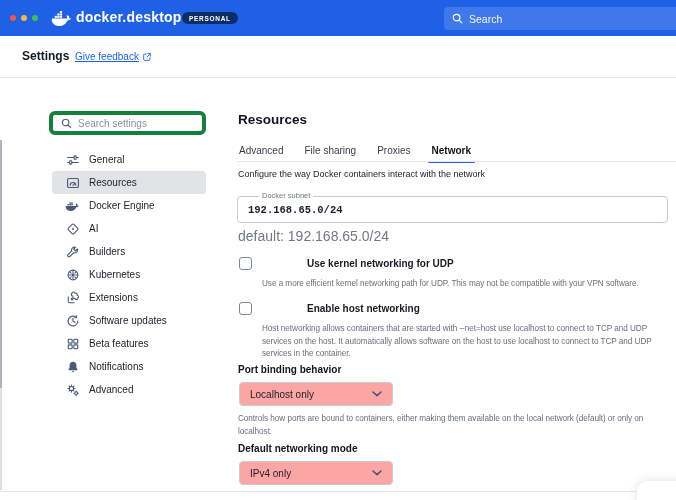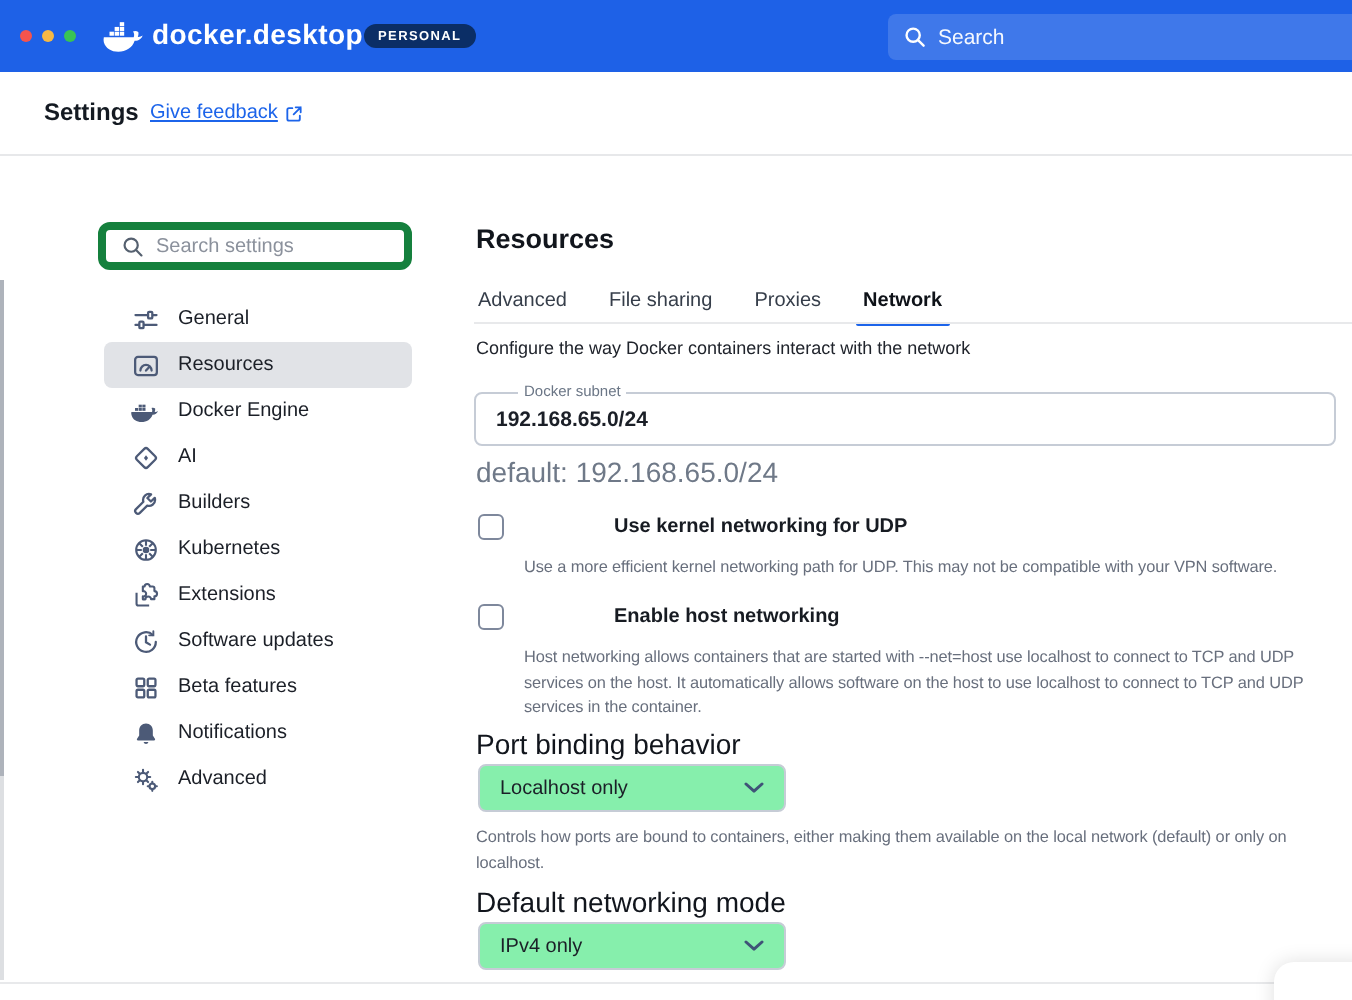--- a/index.html
+++ b/index.html
@@ -42,33 +42,33 @@
   .main { position:absolute; left:237px; top:0; width:439px; height:500px; }
   .page-title { position:absolute; left:1px; top:112px; font-size:13.5px; font-weight:700; color:#11151c; }
   .tabs { position:absolute; left:2px; top:145px; display:flex; gap:21px; }
   .tab { position:relative; font-size:10px; color:#363e4a; padding-bottom:5px; cursor:pointer; white-space:nowrap; }
   .tab.active { color:#0e1218; font-weight:700; }
   .tab.active::after { content:""; position:absolute; left:-4px; right:-4px; bottom:-2px; height:2.5px; background:#1c64ea; border-radius:2px; }
   .tabs-divider { position:absolute; left:0; top:161px; width:439px; height:1px; background:#e8e9eb; }
   .intro { position:absolute; left:1px; top:169px; font-size:9px; color:#20242c; }
   .subnet-field { position:absolute; left:0; top:196px; width:431px; height:27px; }
   .subnet-field input { width:100%; height:27px; border:1px solid #c6ccd6; border-radius:4px; padding:0 10px;
-    font-size:10.5px; font-weight:600; color:#1b1f27; font-family:Liberation Sans, sans-serif; outline:none; background:#fff; }
+    font-size:10.5px; font-weight:600; color:#1b1f27; font-family:Liberation Mono, monospace; outline:none; background:#fff; }
   .float-label { position:absolute; left:22px; top:-4px; background:#fff; padding:0 3px; font-size:7.5px; color:#6b7686; line-height:8px; }
   .default-note { position:absolute; left:1px; top:228px; font-size:14px; color:#6f7988; }
   .check-row { position:absolute; left:2px; display:flex; align-items:flex-start; }
   .check-row.row1 { top:257px; } .check-row.row2 { top:302px; }
   .checkbox { width:13px; height:13px; border:1.5px solid #7e889c; border-radius:3px; background:#fff; flex:0 0 auto; margin-top:0; cursor:pointer; }
   .check-body { margin-left:10px; width:404px; }
   .check-label { font-size:10px; font-weight:700; color:#171b22; line-height:13px;padding-left:45px; }
   .desc { font-size:8.2px; letter-spacing:-.05px; color:#686f7d; line-height:12.5px; margin-top:8px; }
-  .section-title { position:absolute; left:1px; font-size:14px; font-weight:400; color:#11151c; }
+  .section-title { position:absolute; left:1px; font-size:10px; font-weight:700; color:#11151c; }
   .section-title.pb { top:364px; } .section-title.nm { top:443px; }
   .select { position:absolute; left:2px; width:154px; height:24px; border:1px solid #c6ccd6; border-radius:4px;
-    background:#86efac; display:flex; align-items:center; justify-content:space-between; padding:0 10px; cursor:pointer; }
+    background:#fca5a5; display:flex; align-items:center; justify-content:space-between; padding:0 10px; cursor:pointer; }
   .select.s1 { top:382px; } .select.s2 { top:461px; }
   .select span { font-size:10px; color:#1b1f27; }
   .select-desc { position:absolute; left:1px; top:413px; width:426px; font-size:8.2px; letter-spacing:-.05px; color:#686f7d; line-height:12.5px; }
   
   .bottom-divider { position:absolute; left:0; top:491px; width:676px; height:1px; background:#e8e9eb; }
   .floating-card { position:absolute; left:637px; top:481px; width:48px; height:28px; background:#fff;
     border-radius:10px 0 0 0; box-shadow:0 0 10px rgba(0,0,0,.13); }
   .scroll-thumb { position:absolute; left:0; top:140px; width:2px; height:248px; background:#aeb3bb; }
   .scroll-track { position:absolute; left:0; top:388px; width:2px; height:102px; background:#dddfe2; }
   svg { display:block; }

